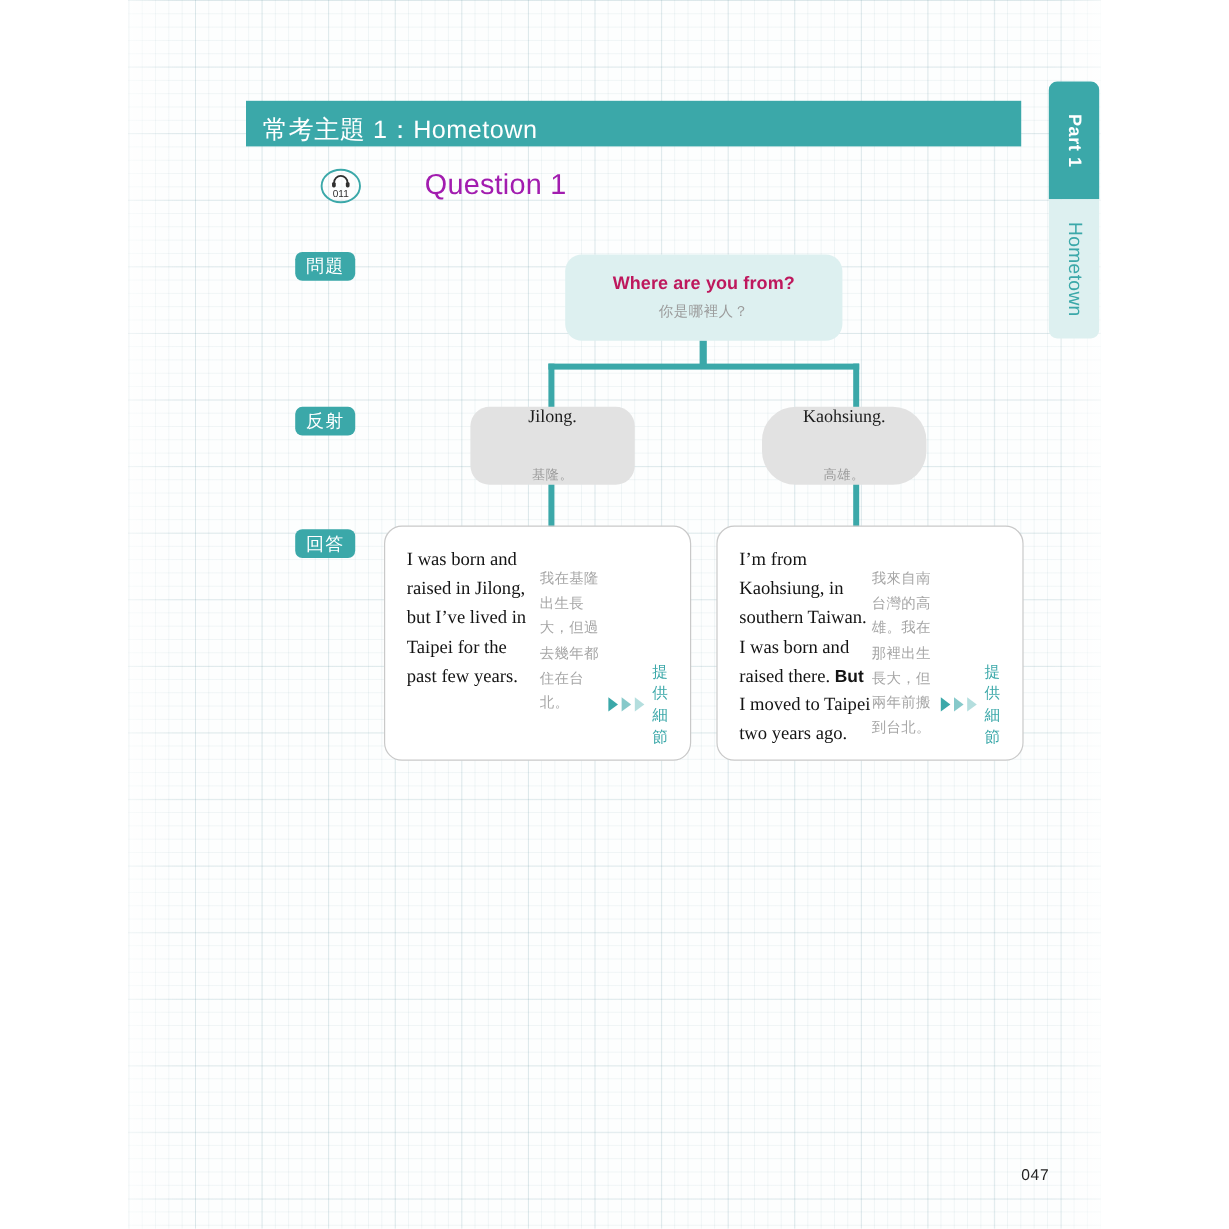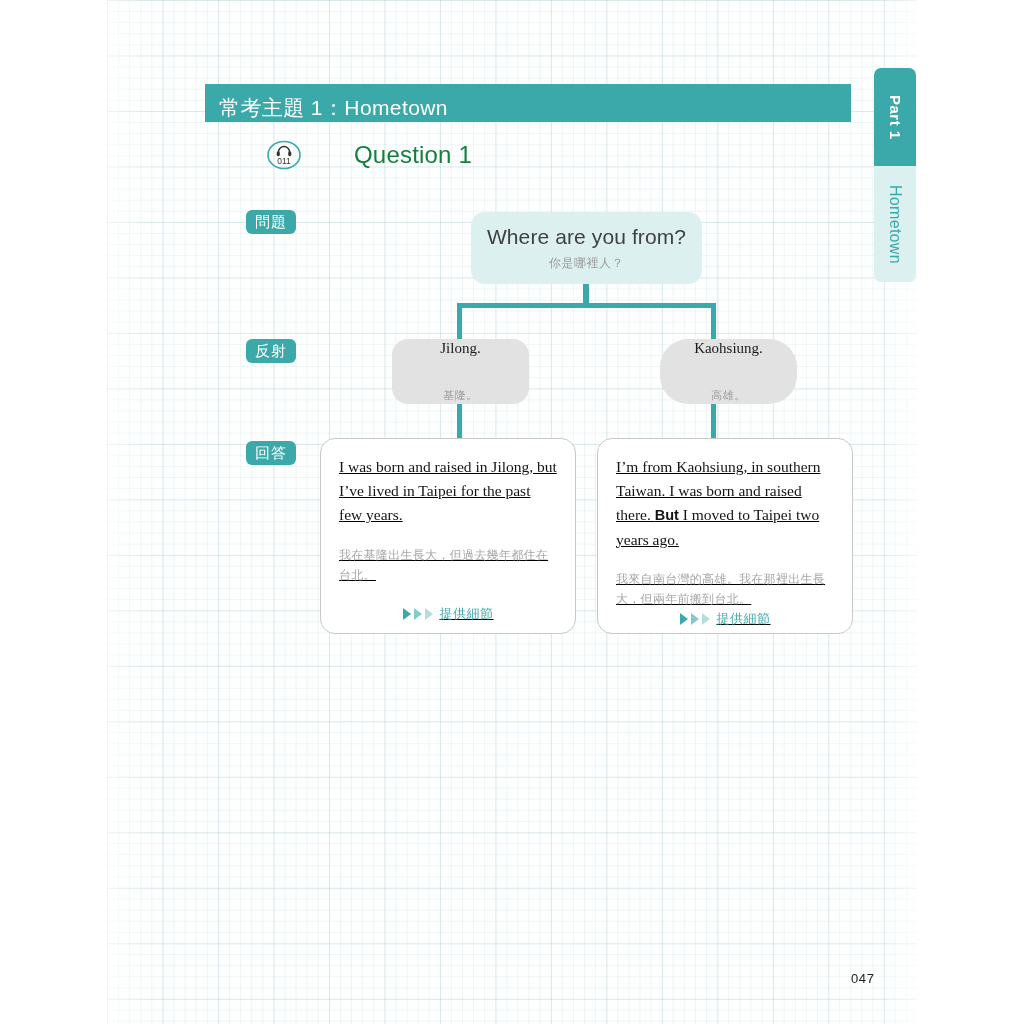--- a/index.html
+++ b/index.html
@@ -116,21 +116,21 @@
   }
   #audio-icon {
     width: 36px;
     height: 30px;
     position: relative;
     flex: none;
   }
   #audio-icon svg { display: block; }
   #question-title {
     font-size: 24px;
-    color: #15803d;
+    color: #a21caf;
     margin-left: 16px;
     letter-spacing: 0.2px;
   }
 
   
   .row-label {
     position: absolute;
     background: #3ba8a9;
     color: #ffffff;
     border-radius: 6px;
@@ -154,23 +154,23 @@
     width: 231px;
     height: 72px;
     background: #ddf0f0;
     border-radius: 14px;
     display: flex;
     flex-direction: column;
     align-items: center;
     justify-content: center;
   }
   #question-box .q-en {
-    font-size: 21px;
-    font-weight: normal;
-    color: #404040;
+    font-size: 15px;
+    font-weight: bold;
+    color: #be185d;
     letter-spacing: 0.1px;
   }
   #question-box .q-zh {
     font-size: 12px;
     color: #9b9b9b;
     margin-top: 6px;
     letter-spacing: 0.5px;
   }
 
   
@@ -193,21 +193,21 @@
     height: 65px;
     background: #e2e2e2;
     border-radius: 16px;
     display: flex;
     flex-direction: column;
     align-items: center;
     justify-content: center;
     gap: 24px;
   }
   #reflex-box-0 { left: 392px; }
-  #reflex-box-1 { left: 660px; border-radius: 28px; }
+  #reflex-box-1 { left: 635px; border-radius: 28px; }
   .reflex-box .r-en {
     font-family: "Liberation Serif", "DejaVu Serif", serif;
     font-size: 15px;
     color: #1b1b1b;
   }
   .reflex-box .r-zh {
     font-size: 11px;
     color: #9b9b9b;
     margin-top: 7px;
     letter-spacing: 0.5px;
@@ -215,22 +215,21 @@
 
   
   .answer-card {
     position: absolute;
     top: 438px;
     background: #ffffff;
     border: 1px solid #c9c9c9;
     border-radius: 15px;
     padding: 16px 18px 10px 18px;
     display: flex;
-    flex-direction: column;
-    text-decoration: underline;
+    flex-direction: row;
   }
   #answer-card-0 { left: 320px; width: 256px; height: 196px; }
   #answer-card-1 { left: 597px; width: 256px; height: 196px; }
 
   .answer-card .a-en {
     font-family: "Liberation Serif", "DejaVu Serif", serif;
     font-size: 15.5px;
     line-height: 1.56;
     color: #141414;
   }

